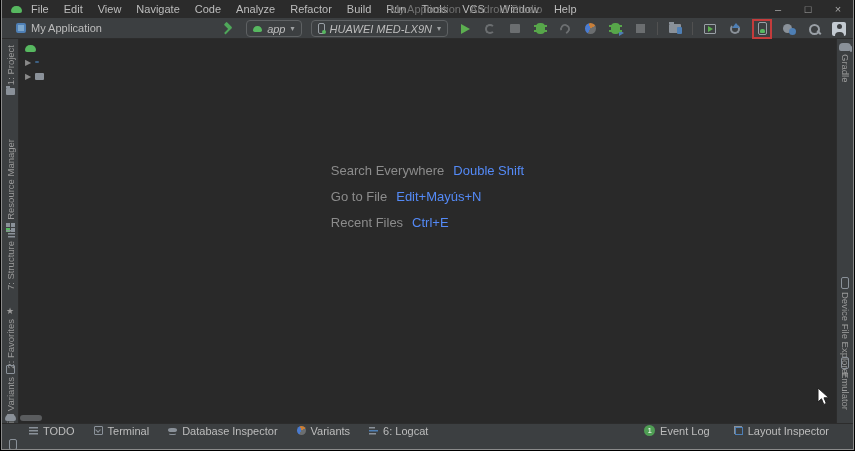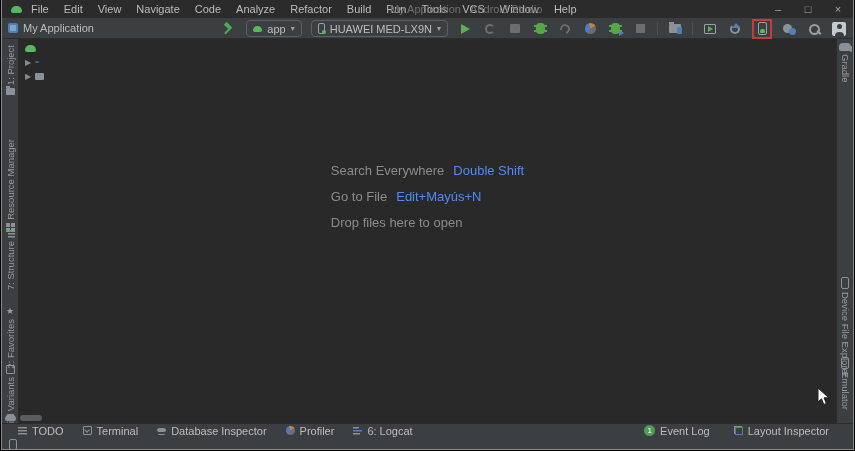--- a/index.html
+++ b/index.html
@@ -16,23 +16,23 @@
   .menus { display:flex; gap:15px; }
   .menu-item { cursor:default; }
   .win-title { position:absolute; left:388px; color:#727272; white-space:nowrap; }
   .win-controls { position:absolute; right:0; top:0; height:18px; display:flex; }
   .win-btn { width:30px; height:18px; display:flex; align-items:center; justify-content:center;
     color:#a8a8a8; font-size:11px; }
 
   
   .toolbar { height:21px; background:#3c3f41; border-bottom:1px solid #2c2c2c;
     display:flex; align-items:center; color:#bdbdbd; font-size:11px; position:relative; flex:0 0 auto; }
-  .crumb { display:flex; align-items:center; gap:5px; margin-left:6px; }
+  .crumb { display:flex; align-items:center; gap:5px; margin-left:14px; }
   .win-ic { width:10px; height:10px; border:2px solid #4e7fb5; background:#7da7cc; border-radius:2px; }
-  .tb-right { position:absolute; right:6px; top:0; height:21px; display:flex; align-items:center; gap:9px; }
+  .tb-right { position:absolute; right:6px; top:0; height:21px; display:flex; align-items:center; gap:9px;font-style:italic; }
   .tbtn { display:flex; align-items:center; justify-content:center; width:16px; height:16px; }
   .sep { width:1px; height:13px; background:#515151; }
   .dropdown { height:17px; border:1px solid #5e6163; border-radius:4px; display:flex;
     align-items:center; gap:5px; padding:0 6px; background:#3c3f41; }
   .caret { color:#9da0a2; font-size:8px; }
   
   .hammer { position:relative; width:13px; height:13px; }
   .hammer::before { content:""; position:absolute; left:1px; top:2px; width:8px; height:4px;
     background:#4fa75a; border-radius:1px; transform:rotate(45deg); }
   .hammer::after { content:""; position:absolute; left:4px; top:4px; width:2px; height:9px;
@@ -131,21 +131,21 @@
   .sc-label { color:#8c8c8c; }
   .sc-keys { color:#548af7; margin-left:9px; }
   .drop-hint { color:#8c8c8c; height:26px; display:flex; align-items:center; }
 
   .hscroll-thumb { position:absolute; left:1px; bottom:2px; width:22px; height:6px;
     background:#5a5c5e; border-radius:3px; }
 
   
   .bottombar { height:14px; background:#3c3f41; border-top:1px solid #2c2c2c;
     display:flex; align-items:center; color:#bdbdbd; font-size:11px; position:relative; flex:0 0 auto; }
-  .bb-left { display:flex; align-items:flex-start; gap:19px; padding-left:16px; }
+  .bb-left { display:flex; align-items:flex-start; gap:19px; padding-left:27px; }
   .bb-item { display:flex; align-items:center; gap:5px; }
   .bb-right { position:absolute; right:24px; display:flex; align-items:center; gap:24px; }
   .mini { width:9px; height:9px; flex:0 0 auto; }
   .todo-ic { background:linear-gradient(#8a9199,#8a9199) 0 1px/9px 1.5px no-repeat,
              linear-gradient(#8a9199,#8a9199) 0 4px/9px 1.5px no-repeat,
              linear-gradient(#8a9199,#8a9199) 0 7px/9px 1.5px no-repeat; }
   .term-ic { border:1px solid #8a9199; border-radius:1px; position:relative; }
   .term-ic::after { content:""; position:absolute; left:1px; top:1px; width:3px; height:3px;
     border-left:1.5px solid #8a9199; border-bottom:1.5px solid #8a9199; transform:rotate(-45deg); }
   .db-ic { border-radius:3px/2px; background:#8a9199;
@@ -320,21 +320,24 @@
 
       <div class="shortcuts">
         <div class="sc-row">
           <span class="sc-label">Search Everywhere</span>
           <span class="sc-keys">Double Shift</span>
         </div>
         <div class="sc-row">
           <span class="sc-label">Go to File</span>
           <span class="sc-keys">Edit+Mayús+N</span>
         </div>
-        <div class="drop-hint">Drop files here to open</div>
+        <div class="sc-row">
+          <span class="sc-label">Recent Files</span>
+          <span class="sc-keys">Ctrl+E</span>
+        </div>
       </div>
 
       <div class="hscroll-thumb"></div>
     </div>
 
     <div class="rail right">
       <div class="rail-item" style="top:4px;">
         <span class="ri elephant"></span>
         <span class="vlabel-down">Gradle</span>
       </div>
@@ -358,21 +361,21 @@
       <span class="bb-item">
         <span class="mini term-ic"></span>
         <span>Terminal</span>
       </span>
       <span class="bb-item">
         <span class="mini db-ic"></span>
         <span>Database Inspector</span>
       </span>
       <span class="bb-item">
         <span class="mini gauge-sm"></span>
-        <span>Profiler</span>
+        <span>Variants</span>
       </span>
       <span class="bb-item">
         <span class="mini logcat-ic"></span>
         <span>6: Logcat</span>
       </span>
     </div>
     <div class="bb-right">
       <span class="bb-item">
         <span class="badge">1</span>
         <span>Event Log</span>

